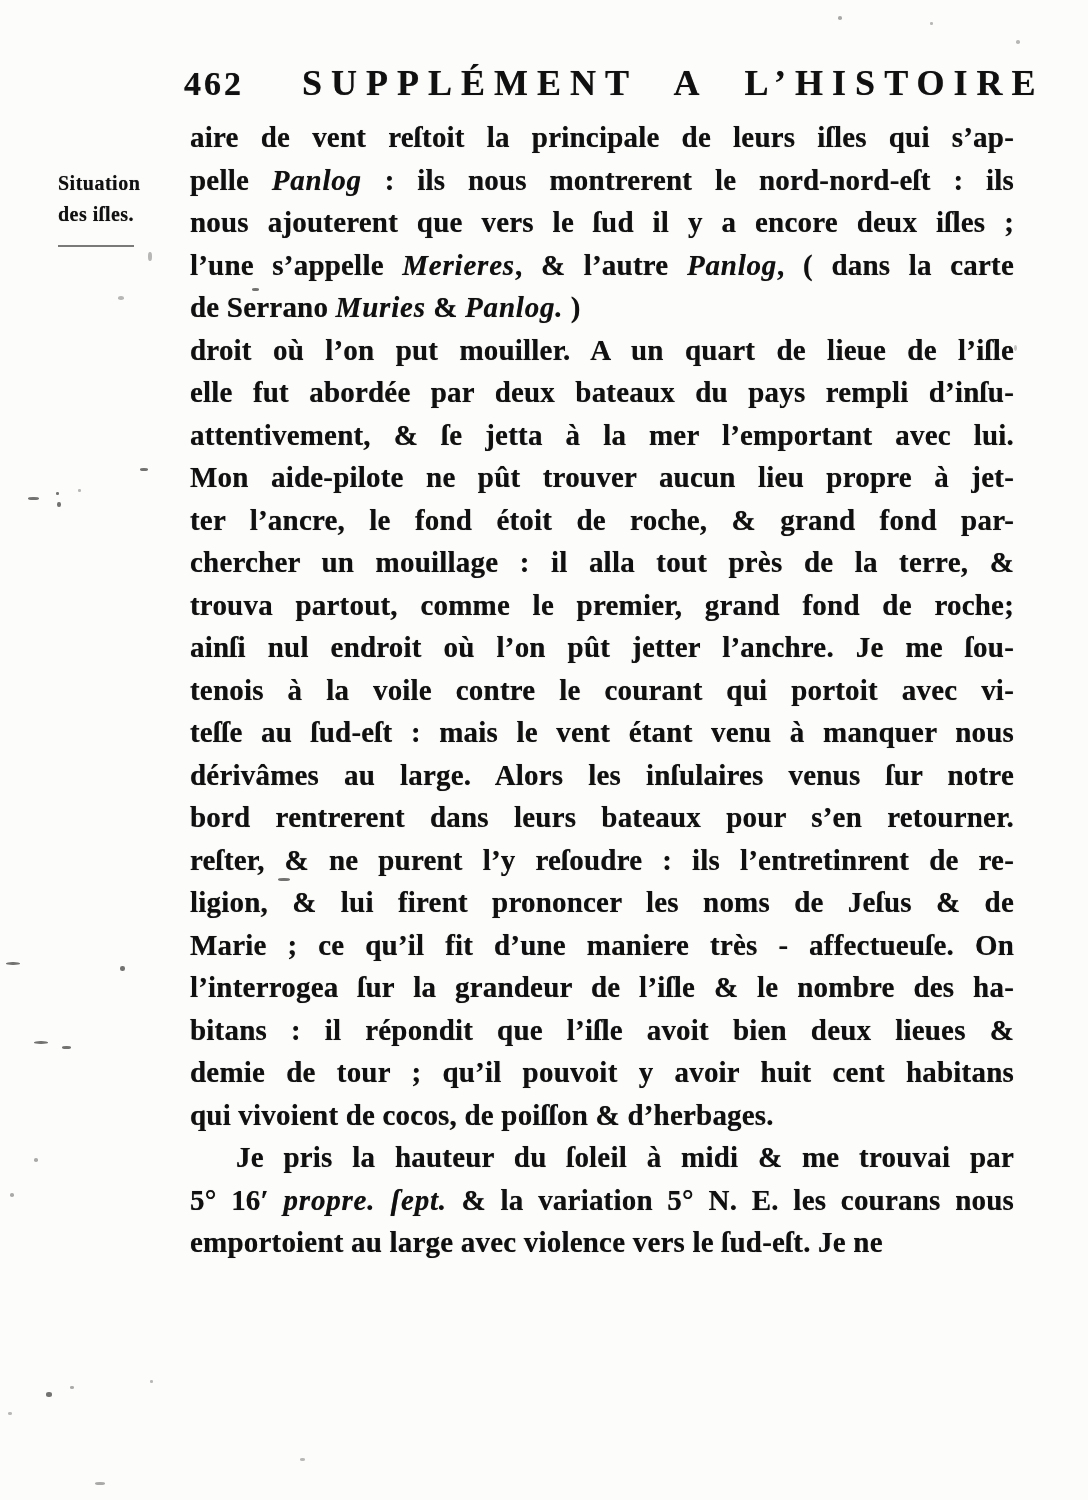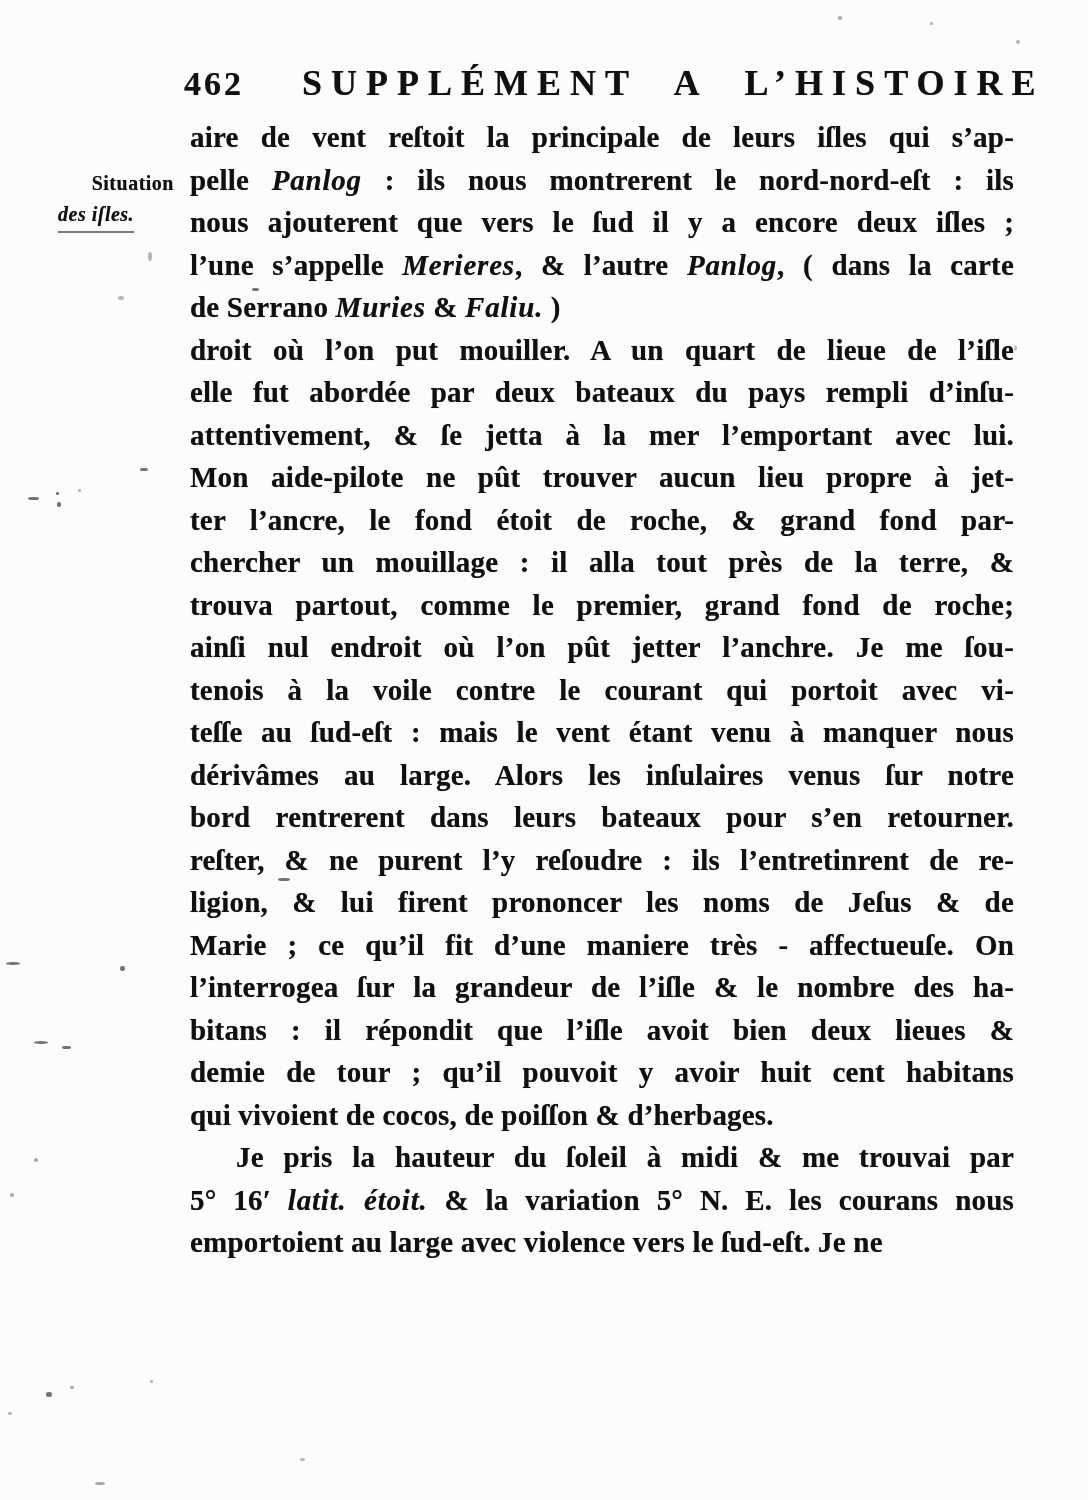--- a/index.html
+++ b/index.html
@@ -16,22 +16,22 @@
   .pagenum{font-size:34px;font-weight:bold;letter-spacing:3px;}
   .title{
     margin-left:58px;font-size:36px;font-weight:bold;
     letter-spacing:9px;word-spacing:20px;white-space:nowrap;
   }
   .margin-note{
     position:absolute;top:168px;left:58px;width:122px;
     font-size:20px;font-weight:bold;line-height:31px;letter-spacing:0.5px;
     filter:blur(0.45px);
   }
-  .mn1{text-align:right;padding-right:6px;}
-  .mn2{width:fit-content;border-bottom:2px solid rgba(15,15,15,0.55);padding-bottom:1px;font-style:italic;}
+  .mn1{text-align:left;padding-right:6px;}
+  .mn2{width:fit-content;border-bottom:2px solid rgba(15,15,15,0.55);padding-bottom:15px;}
   .body-text{
     position:absolute;top:110px;left:190px;width:824px;
     font-size:29px;font-weight:bold;letter-spacing:0.2px;
     filter:blur(0.22px);
     margin-top:6px;
   }
   .line{
     height:42.5px;line-height:42.5px;
     text-align:justify;text-align-last:justify;
     overflow:visible;white-space:nowrap;
@@ -54,42 +54,42 @@
   <div class="margin-note">
     <div class="mn1">Situation</div>
     <div class="mn2">des iſles.</div>
   </div>
 
   <div class="body-text" id="body-text">
       <div class="line"><span>aire de vent reſtoit la principale de leurs iſles qui s’ap-</span></div>
       <div class="line"><span>pelle </span><span class="it">Panlog</span><span> : ils nous montrerent le nord-nord-eſt : ils</span></div>
       <div class="line"><span>nous ajouterent que vers le ſud il y a encore deux iſles ;</span></div>
       <div class="line"><span>l’une s’appelle </span><span class="it">Merieres</span><span>, &amp; l’autre </span><span class="it">Panlog</span><span>, ( dans la carte</span></div>
-      <div class="line last"><span>de Serrano </span><span class="it">Muries</span><span> &amp; </span><span class="it">Faliu.</span><span> )</span></div>
+      <div class="line last"><span>de Serrano </span><span class="it">Muries</span><span> &amp; </span><span class="it">Panlog.</span><span> )</span></div>
       <div class="line"><span>droit où l’on put mouiller. A un quart de lieue de l’iſle</span></div>
       <div class="line"><span>elle fut abordée par deux bateaux du pays rempli d’inſu-</span></div>
       <div class="line"><span>attentivement, &amp; ſe jetta à la mer l’emportant avec lui.</span></div>
       <div class="line"><span>Mon aide-pilote ne pût trouver aucun lieu propre à jet-</span></div>
       <div class="line"><span>ter l’ancre, le fond étoit de roche, &amp; grand fond par-</span></div>
       <div class="line"><span>chercher un mouillage : il alla tout près de la terre, &amp;</span></div>
       <div class="line"><span>trouva partout, comme le premier, grand fond de roche;</span></div>
       <div class="line"><span>ainſi nul endroit où l’on pût jetter l’anchre. Je me ſou-</span></div>
       <div class="line"><span>tenois à la voile contre le courant qui portoit avec vi-</span></div>
       <div class="line"><span>teſſe au ſud-eſt : mais le vent étant venu à manquer nous</span></div>
       <div class="line"><span>dérivâmes au large. Alors les inſulaires venus ſur notre</span></div>
       <div class="line"><span>bord rentrerent dans leurs bateaux pour s’en retourner.</span></div>
       <div class="line"><span>reſter, &amp; ne purent l’y reſoudre : ils l’entretinrent de re-</span></div>
       <div class="line"><span>ligion, &amp; lui firent prononcer les noms de Jeſus &amp; de</span></div>
       <div class="line"><span>Marie ; ce qu’il fit d’une maniere très - affectueuſe. On</span></div>
       <div class="line"><span>l’interrogea ſur la grandeur de l’iſle &amp; le nombre des ha-</span></div>
       <div class="line"><span>bitans : il répondit que l’iſle avoit bien deux lieues &amp;</span></div>
       <div class="line"><span>demie de tour ; qu’il pouvoit y avoir huit cent habitans</span></div>
       <div class="line last"><span>qui vivoient de cocos, de poiſſon &amp; d’herbages.</span></div>
       <div class="line indent"><span>Je pris la hauteur du ſoleil à midi &amp; me trouvai par</span></div>
-      <div class="line"><span>5° 16′ </span><span class="it">latit. étoit.</span><span> &amp; la variation 5° N. E. les courans nous</span></div>
+      <div class="line"><span>5° 16′ </span><span class="it">propre. ſept.</span><span> &amp; la variation 5° N. E. les courans nous</span></div>
       <div class="line last"><span>emportoient au large avec violence vers le ſud-eſt. Je ne</span></div>
     </div>
 
   <div class="sp" style="left:252px;top:288px;width:7px;height:3px;"></div>
   <div class="sp" style="left:148px;top:252px;width:4px;height:9px;opacity:.5;"></div>
   <div class="sp" style="left:118px;top:296px;width:6px;height:4px;opacity:.5;"></div>
   <div class="sp" style="left:28px;top:497px;width:11px;height:3px;"></div>
   <div class="sp" style="left:56px;top:492px;width:3px;height:3px;"></div>
   <div class="sp" style="left:57px;top:502px;width:4px;height:5px;"></div>
   <div class="sp" style="left:140px;top:468px;width:8px;height:3px;"></div>

